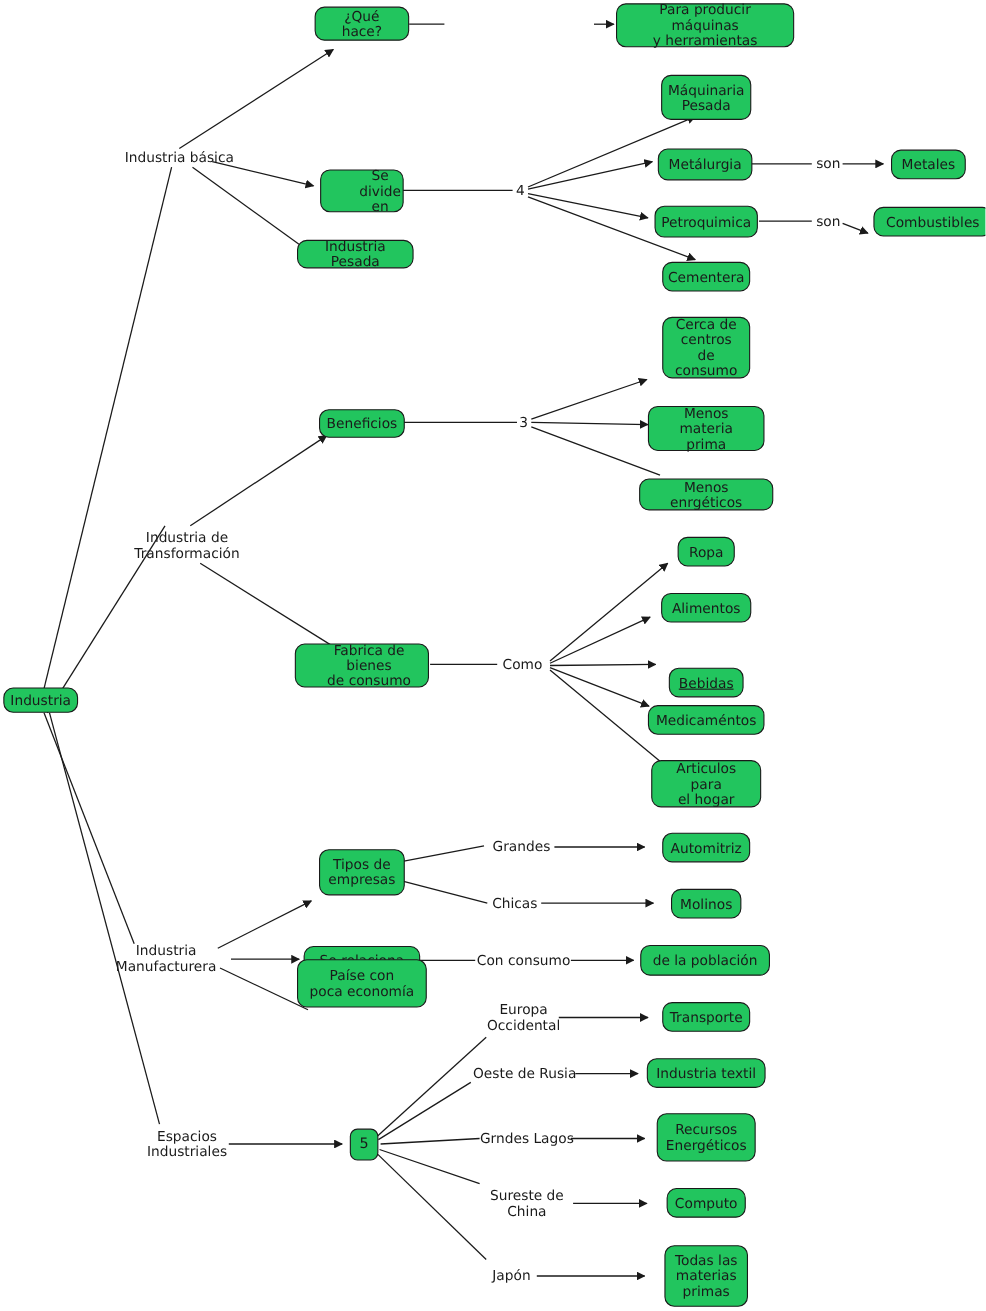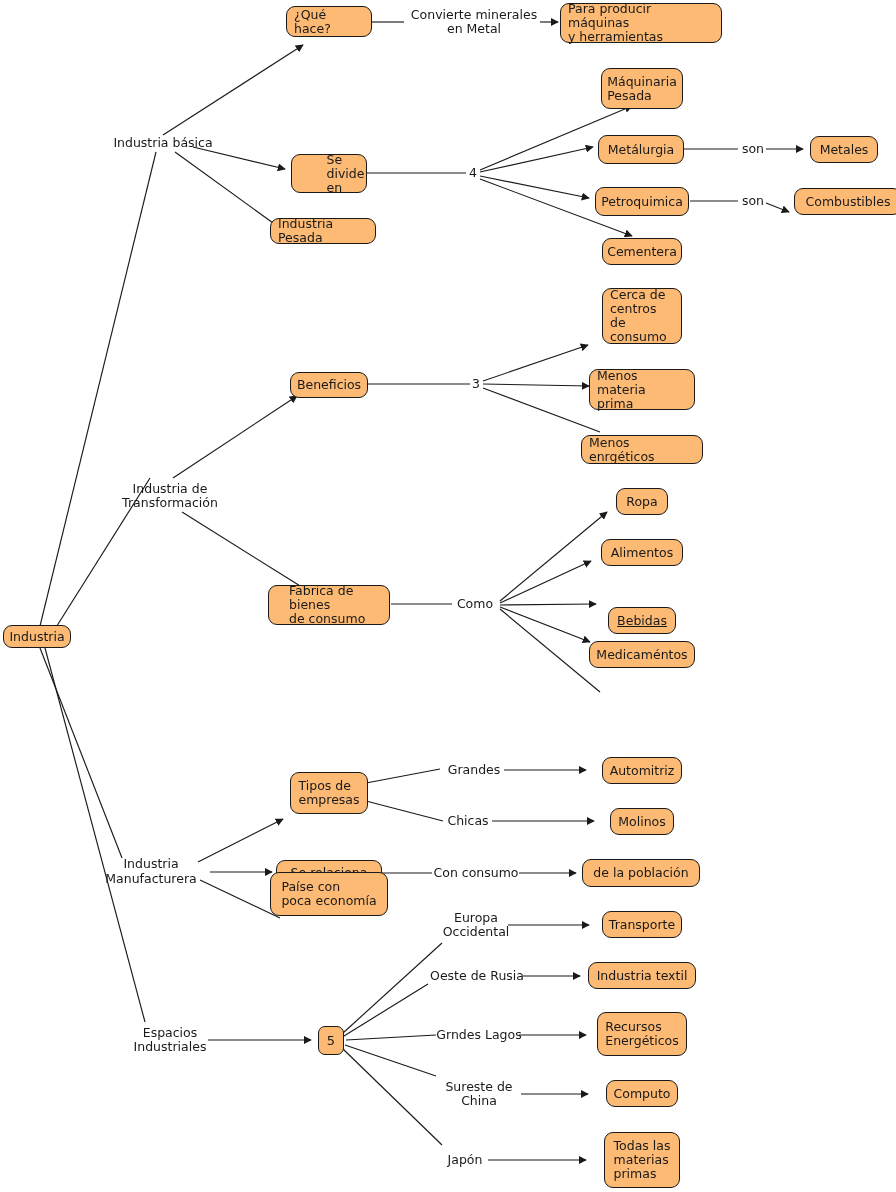--- a/index.html
+++ b/index.html
@@ -22,23 +22,24 @@
     width: 896px;
     height: 1192px;
     pointer-events: none;
   }
   .node {
     position: absolute;
     box-sizing: border-box;
     display: flex;
     align-items: center;
     justify-content: center;
+    text-align: center;
     border: 1px solid #1a1a1a;
     border-radius: 9px;
-    background: #fdba74;
+    background: #22c55e;
     color: #1a1a1a;
     font-size: 12.5px;
     line-height: 14px;
     padding: 2px 7px;
     white-space: pre-line;
   }
   .node.hub {
     border-radius: 7px;
     padding: 1px 5px;
     font-size: 13px;
@@ -149,22 +150,20 @@
   <div class="plain" style="left:115px; top:480px; width:110px; height:32px; flex-direction:column;">Industria de
 Transformación</div>
 
   <div class="plain" style="left:88px; top:863px; width:126px; height:17px;">Industria Manufacturera</div>
 
   <div class="plain" style="left:130px; top:1024px; width:80px; height:32px; flex-direction:column;">Espacios
 Industriales</div>
 
   <div class="node" style="left:286px; top:6px; width:86px; height:31px;">¿Qué hace?</div>
 
-  <div class="plain" style="left:406px; top:6px; width:136px; height:32px; flex-direction:column;">Convierte minerales
-en Metal</div>
 
   <div class="node" style="left:560px; top:3px; width:162px; height:40px;">Para producir máquinas
 y herramientas</div>
 
   <div class="node" style="left:291px; top:154px; width:76px; height:39px;padding-left:40px;">Se divide
 en</div>
 
   <div class="plain" style="left:466px; top:164px; width:14px; height:18px;">4</div>
 
   <div class="node" style="left:601px; top:68px; width:82px; height:41px;">Máquinaria
@@ -205,20 +204,22 @@
   <div class="plain" style="left:453px; top:596px; width:44px; height:17px;">Como</div>
 
   <div class="node" style="left:616px; top:488px; width:52px; height:27px;">Ropa</div>
 
   <div class="node" style="left:601px; top:539px; width:82px; height:27px;">Alimentos</div>
 
   <div class="node" style="left:608px; top:607px; width:68px; height:27px;text-decoration:underline;">Bebidas</div>
 
   <div class="node" style="left:589px; top:641px; width:106px; height:27px;">Medicaméntos</div>
 
+  <div class="node" style="left:592px; top:691px; width:100px; height:43px;">Articulos para
+el hogar</div>
 
   <div class="node" style="left:290px; top:772px; width:78px; height:42px;">Tipos de
 empresas</div>
 
   <div class="plain" style="left:444px; top:762px; width:60px; height:17px;">Grandes</div>
 
   <div class="node" style="left:602px; top:757px; width:80px; height:27px;">Automitriz</div>
 
   <div class="plain" style="left:444px; top:813px; width:48px; height:17px;">Chicas</div>
 

